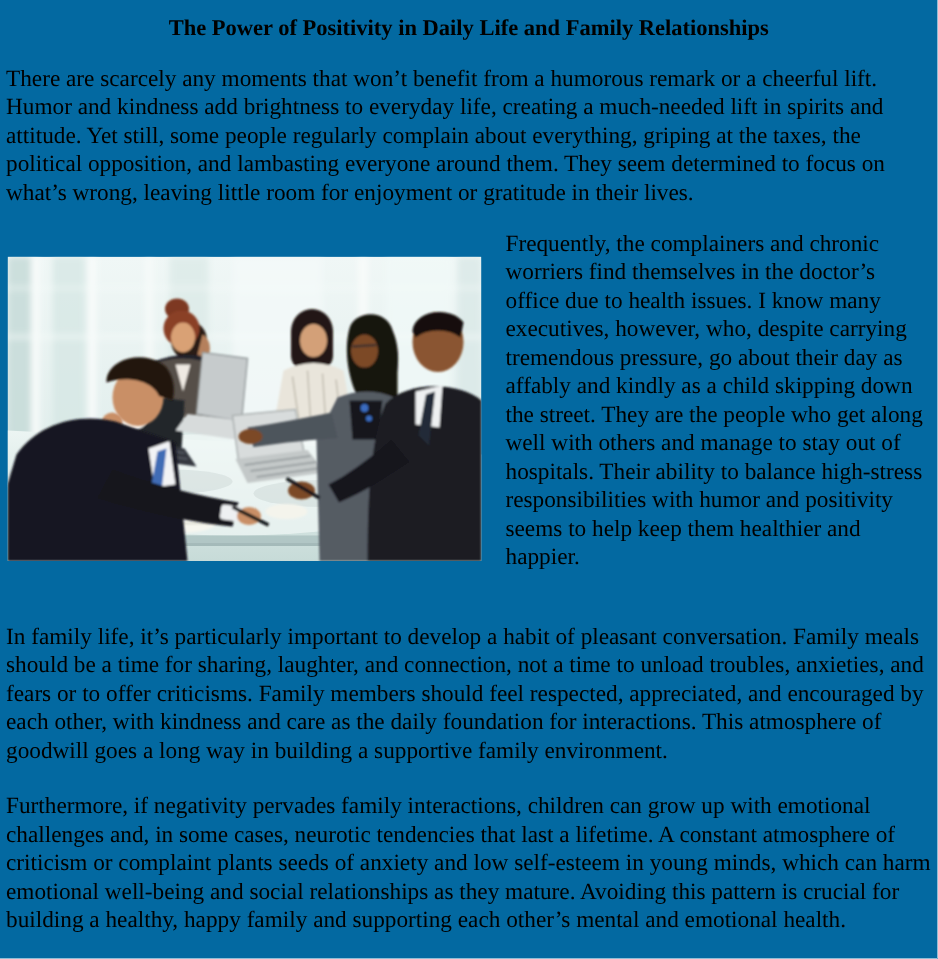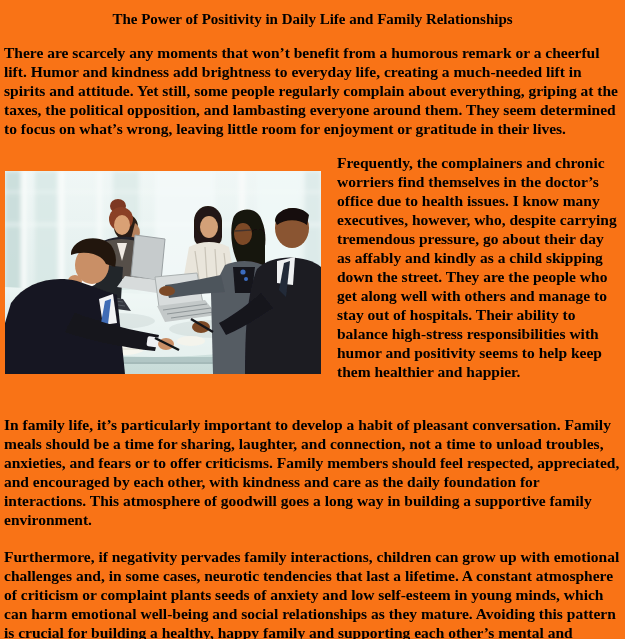--- a/index.html
+++ b/index.html
@@ -1,36 +1,36 @@
 <!DOCTYPE html>
 <html><head>
 <meta charset="utf-8">
 <style>
   html,body{margin:0;padding:0;background:#ffffff;}
   .page{
     position:relative;
     width:625px;height:639px;
     box-sizing:border-box;
     padding:0 4px;
-    background:#f97316;
+    background:#0369a1;
     color:#000000;
     font-family:"Liberation Serif","DejaVu Serif",serif;
     font-size:15.5px;
     line-height:19px;
     overflow:hidden;
   }
   .doc-title{
     margin:10px 0 0 0;
     font-size:15px;
     line-height:18px;
     font-weight:bold;
     text-align:center;
     font-family:"Liberation Serif","DejaVu Serif",serif;
   }
-  .para{margin:15px 0 0 0;font-weight:bold;}
+  .para{margin:15px 0 0 0;}
   .para.last{margin-top:18px;}
   .photo-float{
     float:left;
     width:316px;height:203px;
     margin:18px 16px 26px 1px;
     overflow:hidden;
   }
   .photo-float svg{display:block;width:316px;height:203px;}
   .clearfix::after{content:"";display:block;clear:both;}
 </style>

